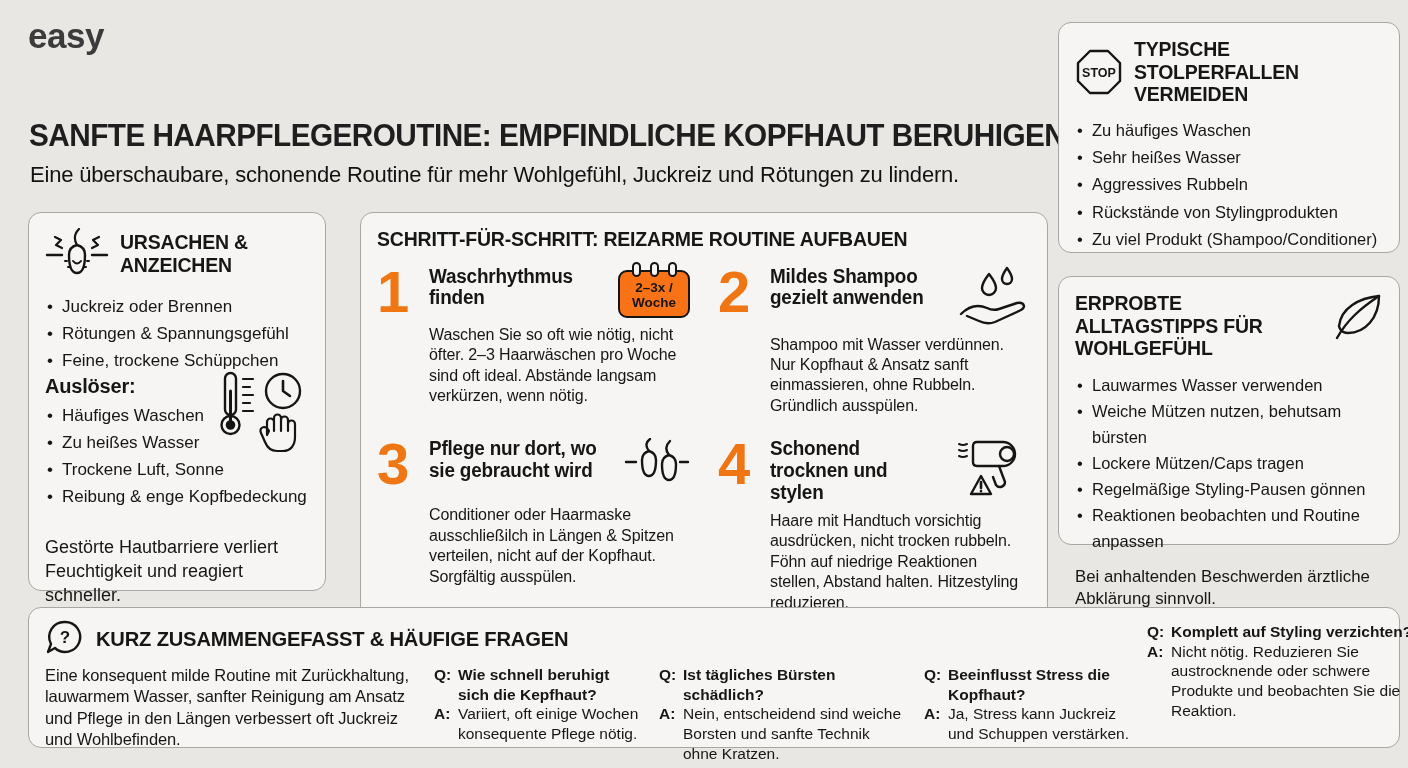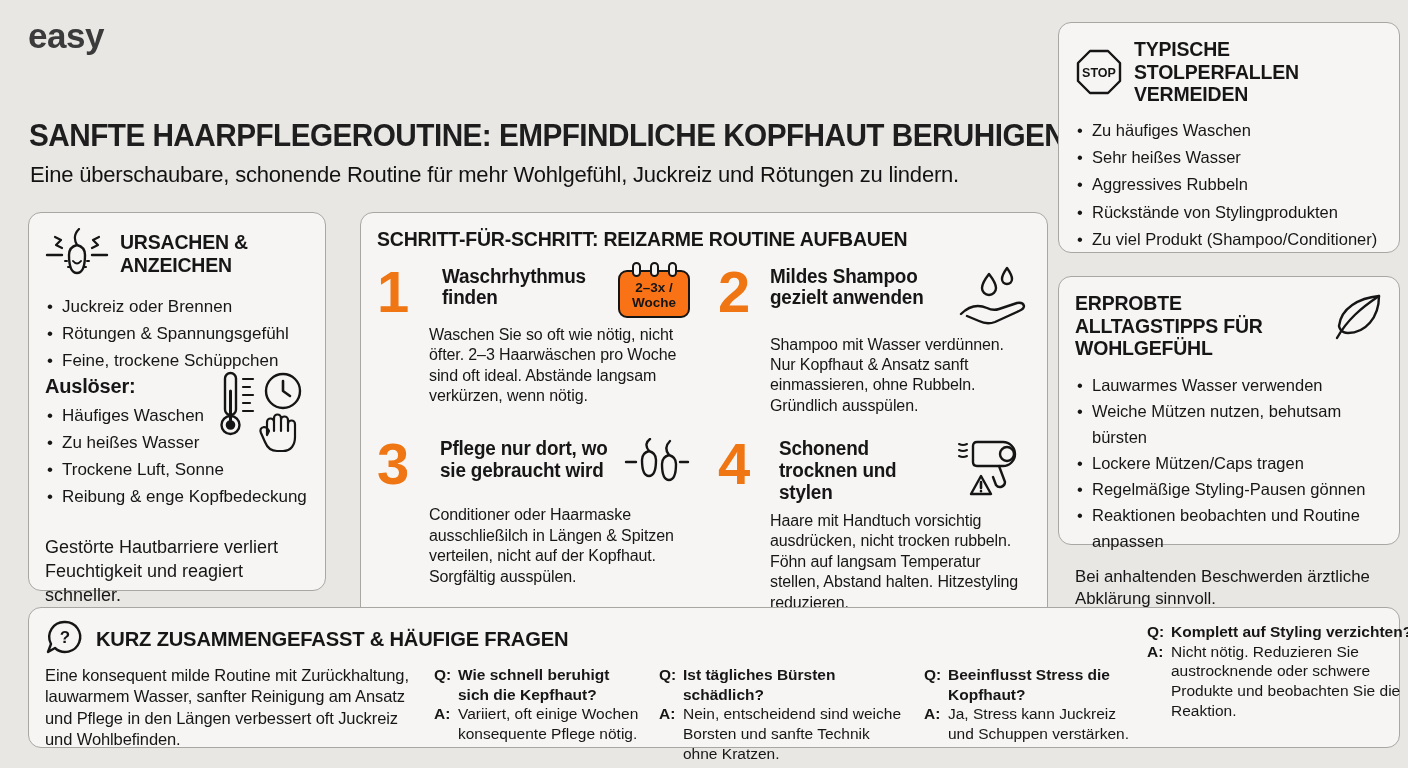--- a/index.html
+++ b/index.html
@@ -46,21 +46,21 @@
   .triggers .blist { margin-top:4px; }
   .triggers-icons { position:absolute; right:-2px; top:-6px; }
   .causes-note { margin-top:26px; font-size:18px; line-height:1.33; }
 
   
   .card-steps { left:360px; top:212px; width:688px; height:440px; }
   .steps-grid { display:grid; grid-template-columns:1fr 1fr; column-gap:28px; row-gap:22px; margin-top:15px; }
   .step { display:flex; gap:10px; }
   .step-number { flex:none; width:42px; font-size:58px; line-height:.88; font-weight:800; color:#EF7613; letter-spacing:-2px; }
   .step-content { flex:1; min-width:0; }
-  .step-head { display:flex; justify-content:flex-end; align-items:flex-start; gap:6px; }
+  .step-head { display:flex; justify-content:space-between; align-items:flex-start; gap:6px; }
   .step-title { font-size:19.5px; font-weight:800; line-height:1.12; letter-spacing:-0.2px; max-width:196px;
                 transform:scaleX(.97); transform-origin:left; }
   .step-body { margin-top:7px; font-size:16px; line-height:1.28; letter-spacing:-0.1px; }
   
   .calendar { flex:none; width:72px; margin-top:-4px; position:relative; }
   .cal-rings { display:flex; justify-content:space-around; padding:0 9px; position:relative; z-index:2; }
   .cal-rings span { width:9px; height:15px; border:2.4px solid #151515; border-radius:5px; background:#f6f5f3; display:block; }
   .cal-body { margin-top:-7px; border:2.6px solid #151515; border-radius:9px; background:#f97316;
               text-align:center; font-weight:700; font-size:13.5px; line-height:1.15; padding:8px 2px 5px; }
 
@@ -226,21 +226,21 @@
                   <path d="M4 6 q4 2 8 0 M4 12 q4 2 8 0 M4 18 q4 2 8 0" stroke-width="2"></path>
                   <path d="M22 4 h26 a12 12 0 0 1 0 24 h-26 q-4 0 -4 -4 v-16 q0 -4 4 -4 Z"></path>
                   <circle cx="52" cy="16" r="7"></circle>
                   <path d="M44 28 l6 16 a5 5 0 0 1 -9 3 l-3 -8"></path>
                   <path d="M26 38 L36 56 H16 Z"></path>
                   <path d="M26 44 v6 M26 53 v.2" stroke-width="2.6"></path>
                 </g>
               </svg>
             </span>
           </div>
-          <div class="step-body">Haare mit Handtuch vorsichtig ausdrücken, nicht trocken rubbeln. Föhn auf langsam Temperatur stellen, Abstand halten. Hitzestyling reduzieren.</div>
+          <div class="step-body">Haare mit Handtuch vorsichtig ausdrücken, nicht trocken rubbeln. Föhn auf niedrige Reaktionen stellen, Abstand halten. Hitzestyling reduzieren.</div>
         </div>
       </div>
 
     </div>
   </div>
 </div>
 
 <div class="card card-pitfalls">
   <div class="card-pad">
     <div class="hd">

